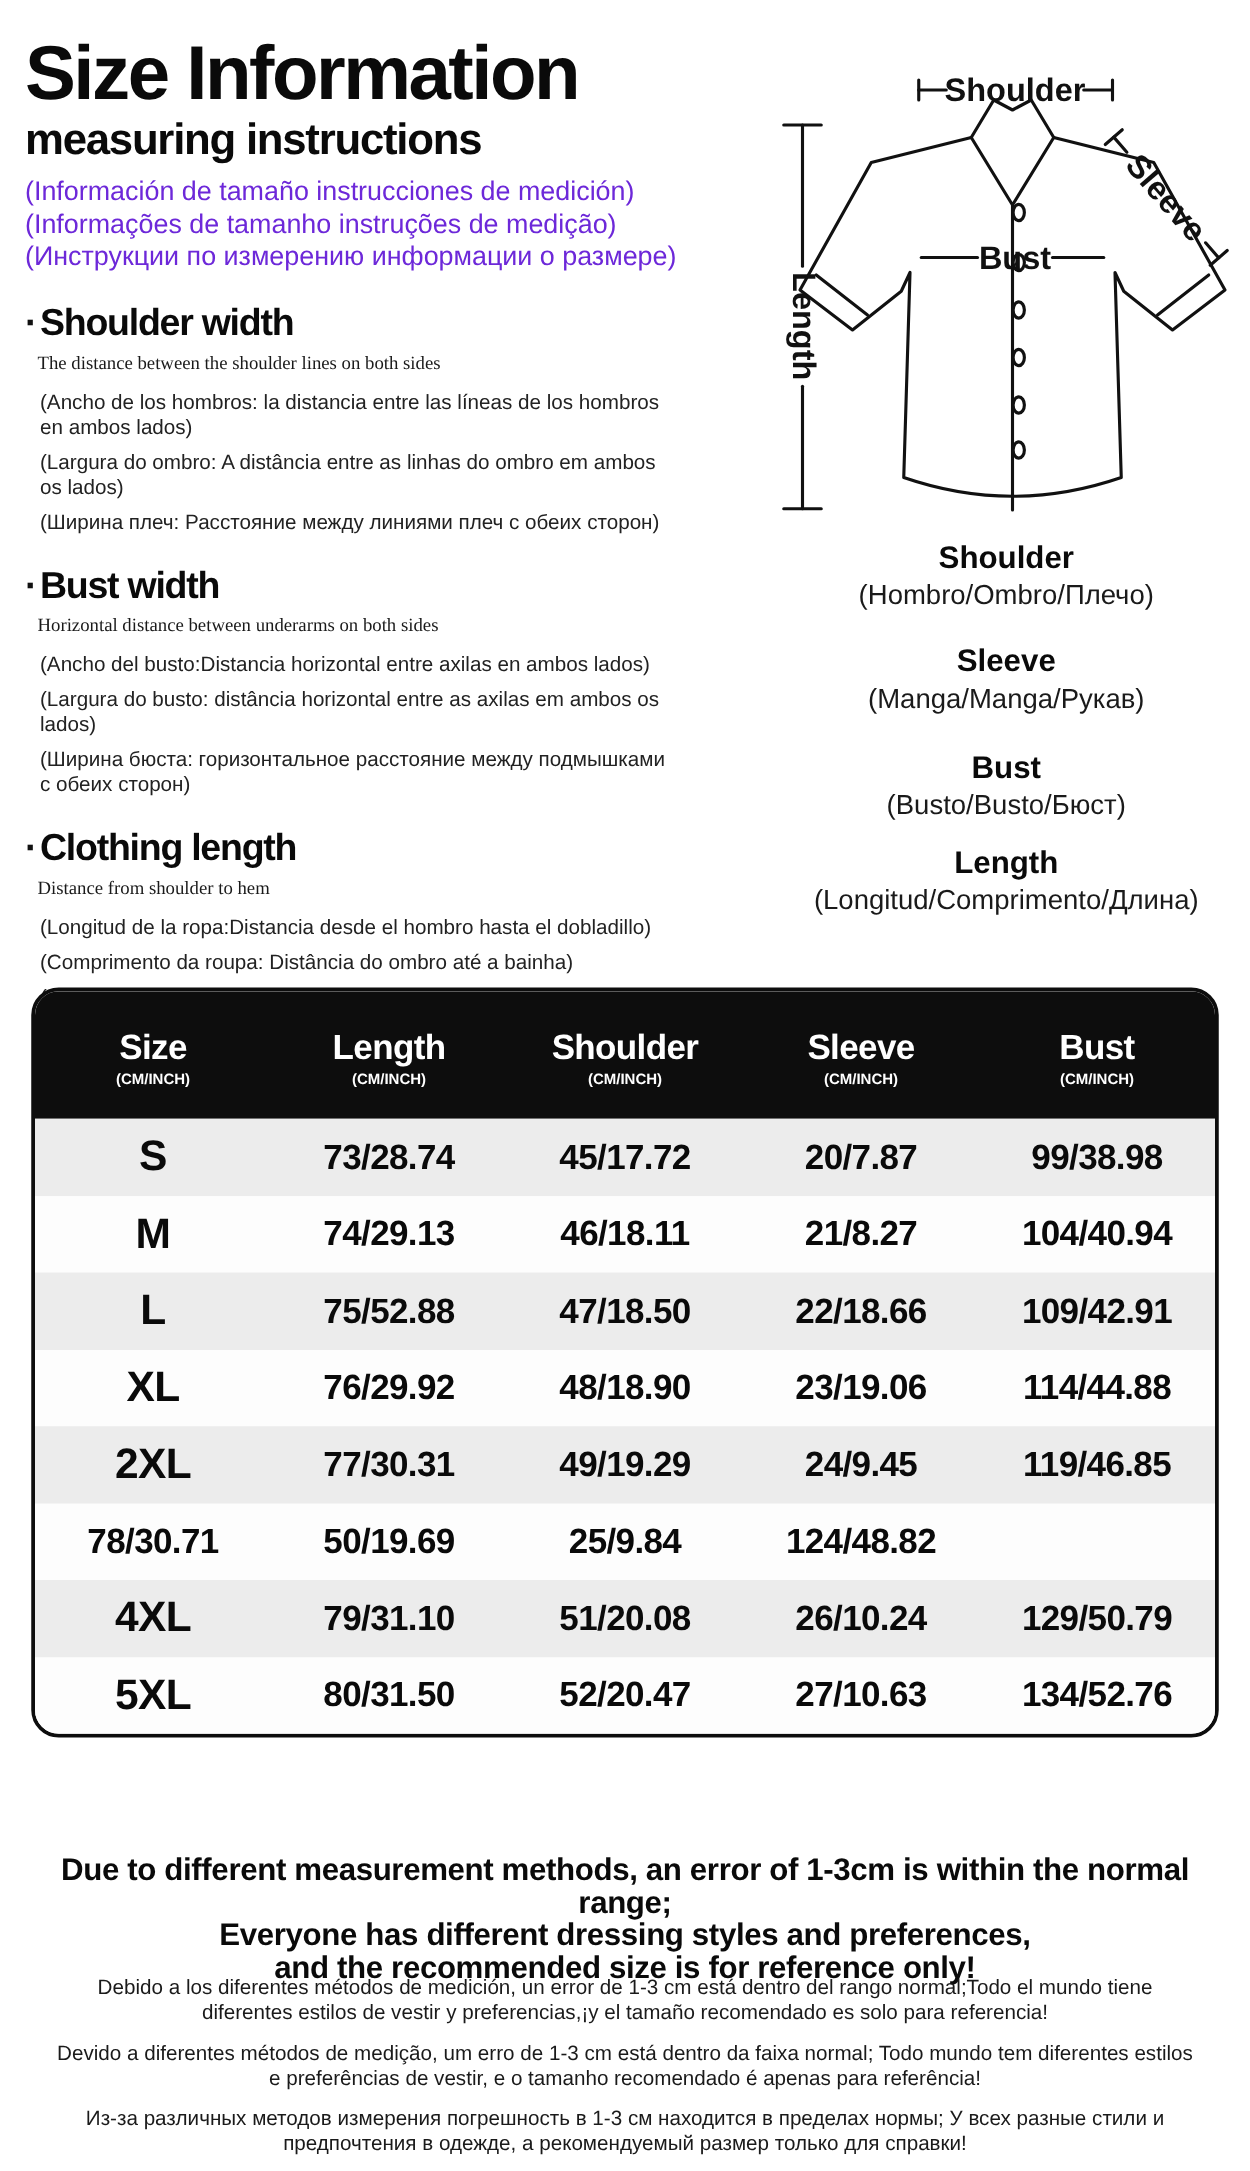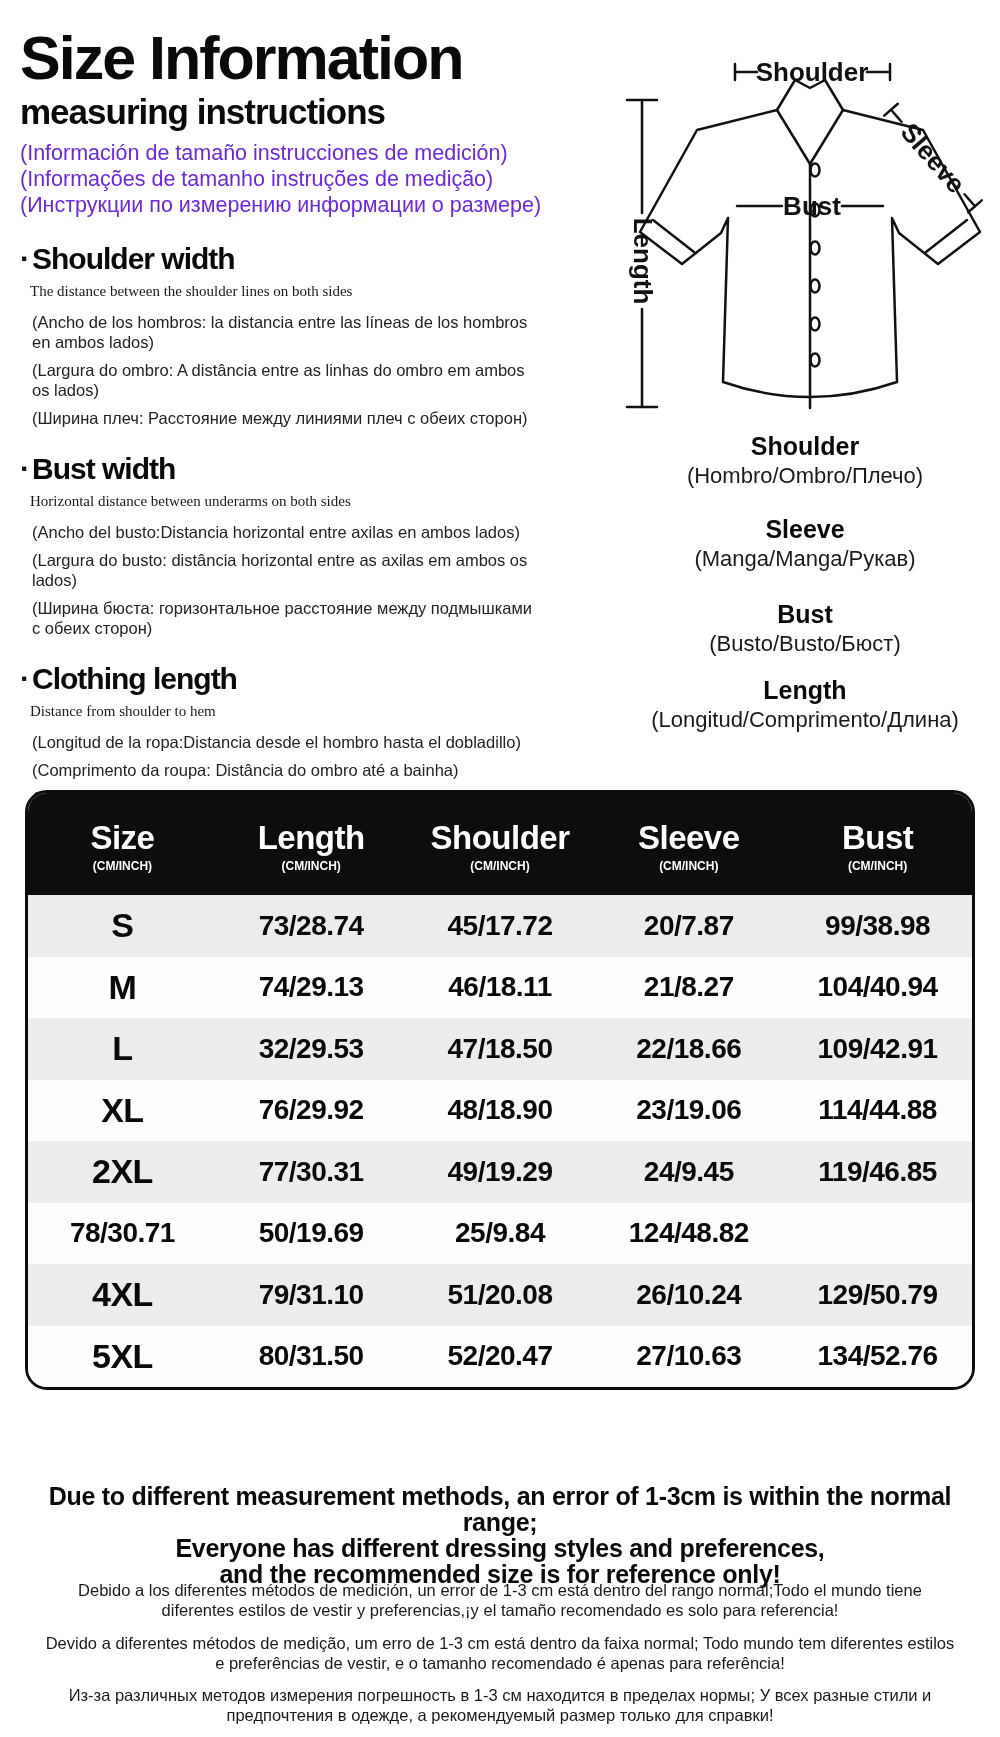--- a/index.html
+++ b/index.html
@@ -28,21 +28,21 @@
   .legend { position:absolute; left:590px; top:430px; width:430px; }
   .legend-entry { position:absolute; left:0; width:430px; text-align:center; }
   .legend-term { font-size:25px; font-weight:800; line-height:1.15; color:#0a0a0a; }
   .legend-trans { font-size:22px; line-height:1.2; margin-top:2px; color:#1a1a1a; }
   
   .size-table { position:absolute; left:25px; top:790px; width:950px; height:600px;
     border:3px solid #0d0d0d; border-radius:22px; overflow:hidden; background:#fff;
     display:flex; flex-direction:column; }
   .thead { height:102px; background:#0d0d0d; color:#fff; display:flex; flex-shrink:0; }
   .th { width:20%; display:flex; flex-direction:column; align-items:center; justify-content:center; padding-top:4px; }
-  .th-label { font-size:33px; font-weight:900; letter-spacing:-0.5px; }
+  .th-label { font-size:28px; font-weight:900; letter-spacing:-0.5px; }
   .th-unit { font-size:12px; font-weight:800; margin-top:2px; }
   .trow { flex:1; display:flex; align-items:center; }
   .trow.odd { background:#ececec; }
   .trow.even { background:#fdfdfd; }
   .td { width:20%; text-align:center; font-weight:800; font-size:28px; letter-spacing:-0.5px; color:#0a0a0a; }
   .td.size-cell { font-size:34px; font-weight:900; }
   
   .footer-note { position:absolute; left:40px; top:1483px; width:920px; text-align:center;
     font-size:25px; font-weight:800; line-height:26px; letter-spacing:-0.3px; color:#0a0a0a; }
   .footer-trans { position:absolute; left:45px; width:910px; text-align:center;
@@ -200,21 +200,21 @@
   </div>
   <div class="trow even">
     <div class="td size-cell">M</div>
     <div class="td">74/29.13</div>
     <div class="td">46/18.11</div>
     <div class="td">21/8.27</div>
     <div class="td">104/40.94</div>
   </div>
   <div class="trow odd">
     <div class="td size-cell">L</div>
-    <div class="td">32/29.53</div>
+    <div class="td">75/52.88</div>
     <div class="td">47/18.50</div>
     <div class="td">22/18.66</div>
     <div class="td">109/42.91</div>
   </div>
   <div class="trow even">
     <div class="td size-cell">XL</div>
     <div class="td">76/29.92</div>
     <div class="td">48/18.90</div>
     <div class="td">23/19.06</div>
     <div class="td">114/44.88</div>

